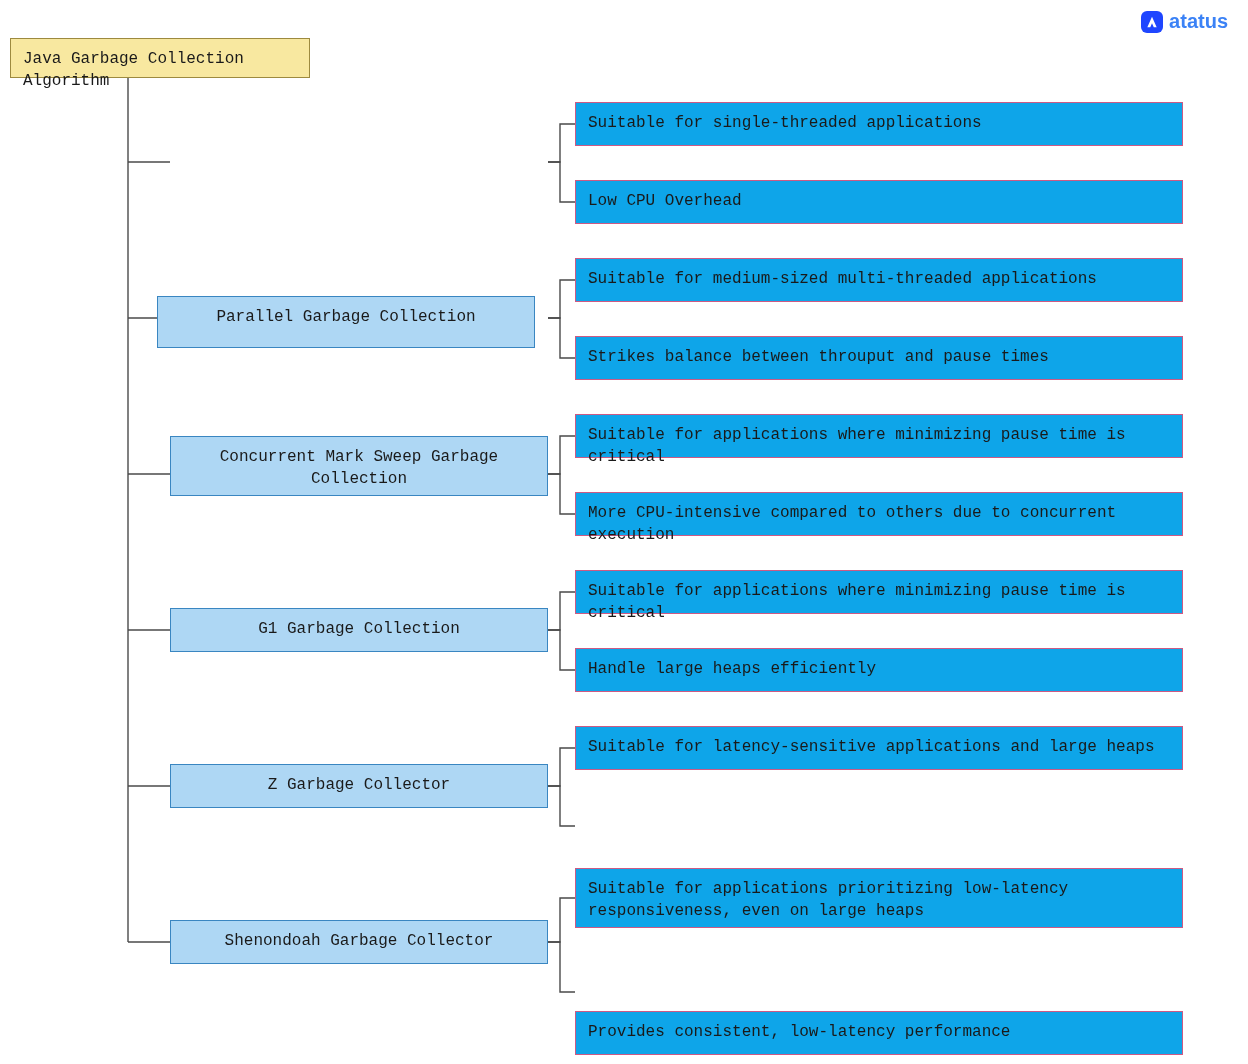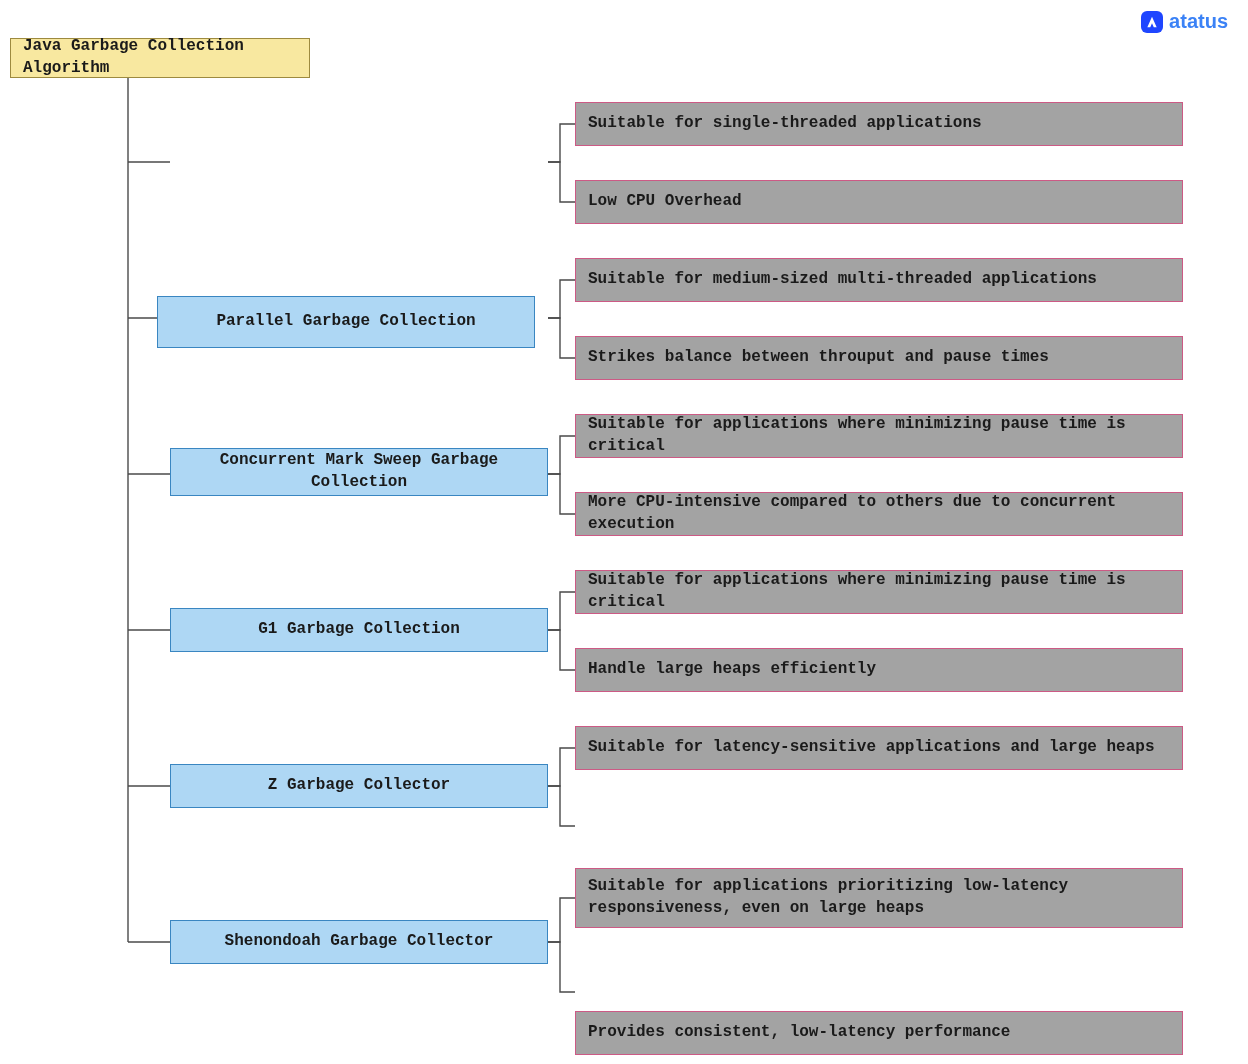--- a/index.html
+++ b/index.html
@@ -17,36 +17,34 @@
     position: relative;
     width: 1248px;
     height: 1064px;
   }
   .node {
     position: absolute;
     box-sizing: border-box;
     border: 1px solid;
     padding: 10px 12px;
     display: flex;
-    align-items: center;
     line-height: 1.35;
-    font-weight: bold;
   }
   .root {
     background: #f8e8a0;
     border-color: #9d8a3f;
   }
   .branch {
     background: #aed7f4;
     border-color: #3a86c1;
     justify-content: center;
     text-align: center;
   }
   .leaf {
-    background: #a3a3a3;
+    background: #0ea5e9;
     border-color: #cc5a85;
   }
   .logo {
     position: absolute;
     top: 10px;
     right: 20px;
     display: flex;
     align-items: center;
     gap: 6px;
     font-family: -apple-system, BlinkMacSystemFont, "Segoe UI", Arial, sans-serif;
@@ -135,21 +133,21 @@
   <div class="node branch" style="left:157px; top:296px; width:378px; height:52px;">
     <span>Parallel Garbage Collection</span>
   </div>
   <div class="node leaf" style="left:575px; top:258px; width:608px; height:44px;">
     <span>Suitable for medium-sized multi-threaded applications</span>
   </div>
   <div class="node leaf" style="left:575px; top:336px; width:608px; height:44px;">
     <span>Strikes balance between throuput and pause times</span>
   </div>
 
-  <div class="node branch" style="left:170px; top:448px; width:378px; height:48px;">
+  <div class="node branch" style="left:170px; top:436px; width:378px; height:60px;">
     <span>Concurrent Mark Sweep Garbage Collection</span>
   </div>
   <div class="node leaf" style="left:575px; top:414px; width:608px; height:44px;">
     <span>Suitable for applications where minimizing pause time is critical</span>
   </div>
   <div class="node leaf" style="left:575px; top:492px; width:608px; height:44px;">
     <span>More CPU-intensive compared to others due to concurrent execution</span>
   </div>
 
   <div class="node branch" style="left:170px; top:608px; width:378px; height:44px;">

